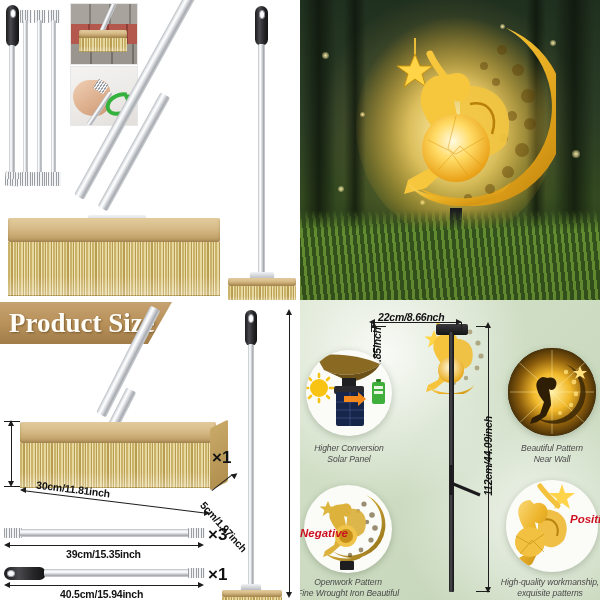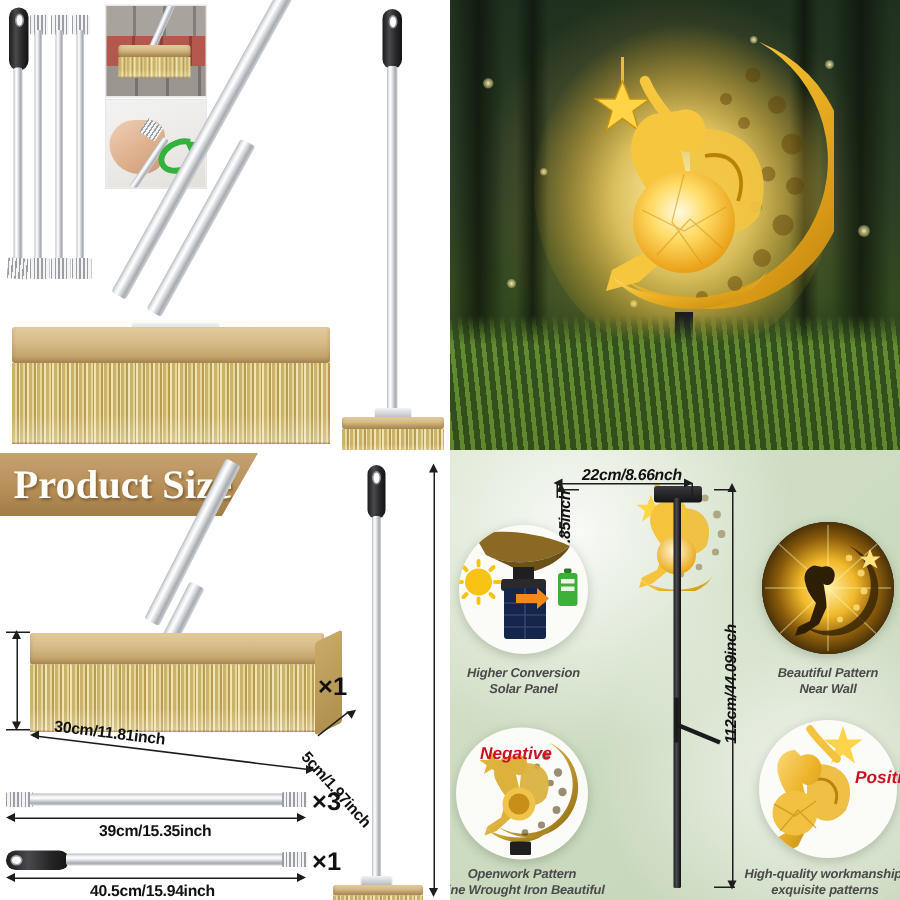--- a/index.html
+++ b/index.html
@@ -165,21 +165,21 @@
       radial-gradient(circle at 78% 72%, rgba(255,255,255,.7), rgba(255,255,255,0) 42%),
       linear-gradient(140deg,#d6e2ca 0%,#cddcc2 45%,#c3d4b6 100%);
   }
   .feat {
     position:absolute; border-radius:50%; overflow:hidden;
     background:#fbfbf8;
     box-shadow: 0 2px 7px rgba(60,80,50,.28);
   }
   .feat-cap {
     position:absolute; width:150px; text-align:center;
-    font-size:8.6px; font-weight:700; font-style:italic; color:#4a4a4a;
+    font-size:8.6px; font-weight:400; font-style:italic; color:#4a4a4a;
     line-height:1.25; letter-spacing:-.1px;
   }
   .pole-br{
     position:absolute; left:149px; top:32px; width:5px; height:260px;
     background:linear-gradient(90deg,#1e1e20,#4b4b50 40%,#242427 75%,#141416);
     border-radius:1px;
   }
   .pnl-box{
     position:absolute; left:136px; top:24px; width:32px;height:11px;
     background:linear-gradient(180deg,#3a3a3e,#141416);
@@ -451,21 +451,21 @@
     <div class="pole-br"></div>
     <svg style="position:absolute; left:146px; top:165px;" width="42" height="34">
       <path d="M5 0 L5 30 M5 18 L34 30" stroke="#1b1b1d" stroke-width="3" fill="none"></path>
     </svg>
 
     <div class="mline" style="left:72px; top:22px; width:90px; height:1.3px;"></div>
     <div class="arrow ar-left" style="left:69px; top:19px;"></div>
     <div class="arrow ar-right" style="left:156px; top:19px;"></div>
     <div class="mtick" style="left:71px; top:22px; width:1.3px; height:10px;"></div>
     <div class="mtick" style="left:161px; top:22px; width:1.3px; height:10px;"></div>
-    <div class="mlabel" style="left:88px; top:11px; font-style:italic; font-weight:700;">22cm/8.66nch</div>
+    <div class="mlabel" style="left:78px; top:11px; font-style:italic; font-weight:700;">22cm/8.66nch</div>
 
     <div class="mline" style="left:74px; top:26px; width:1.3px; height:70px;"></div>
     <div class="mtick" style="left:74px; top:26px; width:12px; height:1.3px;"></div>
     <div class="mtick" style="left:74px; top:95px; width:12px; height:1.3px;"></div>
     <div class="arrow ar-up" style="left:71px; top:22px;"></div>
     <div class="arrow ar-down" style="left:71px; top:91px;"></div>
     <div class="mlabel" style="left:38px; top:60px; transform:rotate(-90deg); font-style:italic; font-weight:700;">22.5cm/8.85inch</div>
 
     <div class="mline" style="left:188px; top:26px; width:1.3px; height:266px;"></div>
     <div class="mtick" style="left:176px; top:26px; width:14px; height:1.3px;"></div>
@@ -576,21 +576,21 @@
         <path d="M44 24 C60 22 65 34 60 47 C53 55 45 52 42 44 Z" fill="#d8ae36" opacity=".9"></path>
         <path d="M40 19 C45 17 49 22 47 27 C46 31 43 33 40 31 C41 37 43 42 43 47
                  L37 60 L27 69 L19 72 L21 66 L30 60 L34 47 C31 43 28 39 26 34
                  C24 28 27 22 32 20 Z" fill="#dcb23c"></path>
         <circle cx="42" cy="51" r="11" fill="#f0c44a"></circle>
         <circle cx="42" cy="51" r="7" fill="#c78f18"></circle>
         <path d="M19 66 C29 79 56 81 64 65 C57 76 30 76 19 66 Z" fill="url(#g3)"></path>
         <rect x="36" y="76" width="14" height="9" rx="1" fill="#1e1e21"></rect>
       </svg>
     </div>
-    <div class="pos-neg" style="left:0px; top:197px;padding-left:20px;">Negative</div>
+    <div class="pos-neg" style="left:0px; top:227px;">Negative</div>
     <div class="feat-cap" style="left:-27px; top:277px; white-space:pre-line;">Openwork Pattern
 Fine Wrought Iron Beautiful</div>
 
     <div class="feat" style="left:206px; top:180px; width:92px; height:92px;">
       <svg width="92" height="92" viewBox="0 0 92 92">
         <defs>
           <linearGradient id="g4" x1="0" y1="0" x2="1" y2="1">
             <stop offset="0%" stop-color="#ffe591"></stop>
               <stop offset="50%" stop-color="#edb42a"></stop>
             <stop offset="100%" stop-color="#b9830f"></stop>

